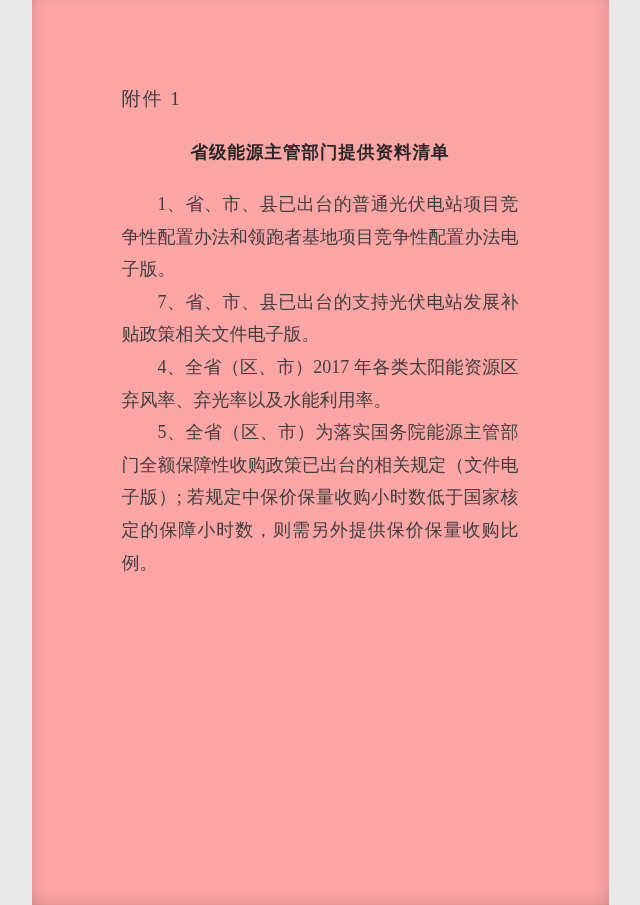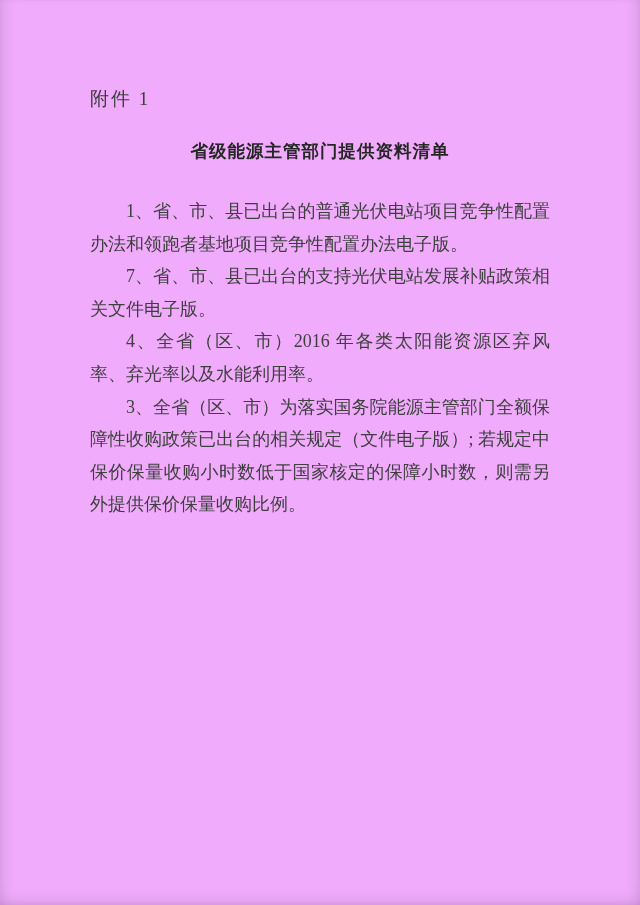--- a/index.html
+++ b/index.html
@@ -2,24 +2,24 @@
 <html><head>
 <meta charset="utf-8">
 <style>
   html, body {
     margin: 0;
     padding: 0;
     background: #e9e9e9;
   }
   .page {
     position: relative;
-    width: 640px;
+    width: 577px;
     height: 905px;
     margin: 0 auto;
-    background: #f0abfc;
+    background: #fca5a5;
     box-sizing: border-box;
     padding: 82px 90px 0 90px;
     overflow: hidden;
     font-family: "Liberation Serif", serif;
   }
   
   .page::after {
     content: "";
     position: absolute;
     inset: 0;
@@ -31,29 +31,29 @@
   }
   .attachment-label {
     font-size: 19px;
     line-height: 33px;
     color: #3d3d3d;
     letter-spacing: 2px;
   }
   .doc-title {
     margin-top: 24px;
     text-align: center;
-    font-family: Liberation Mono, monospace;
+    font-family: Liberation Sans, sans-serif;
     font-weight: bold;
     font-size: 17.5px;
     line-height: 26px;
     color: #262626;
     letter-spacing: 1px;
   }
   .doc-body {
-    margin-top: 30px;
+    margin-top: 23px;
   }
   .doc-body p {
     margin: 0;
     font-size: 18px;
     line-height: 32.6px;
     color: #3f3f3f;
     text-indent: 2em;
     text-align: justify;
     text-justify: inter-ideograph;
     word-break: break-all;
@@ -63,16 +63,16 @@
 <body>
 
 <div class="page">
   <div class="attachment-label">附件 1</div>
 
   <div class="doc-title">省级能源主管部门提供资料清单</div>
 
   <div class="doc-body">
     <p>1、省、市、县已出台的普通光伏电站项目竞争性配置办法和领跑者基地项目竞争性配置办法电子版。</p>
     <p>7、省、市、县已出台的支持光伏电站发展补贴政策相关文件电子版。</p>
-    <p>4、全省（区、市）2016 年各类太阳能资源区弃风率、弃光率以及水能利用率。</p>
-    <p>3、全省（区、市）为落实国务院能源主管部门全额保障性收购政策已出台的相关规定（文件电子版）; 若规定中保价保量收购小时数低于国家核定的保障小时数，则需另外提供保价保量收购比例。</p>
+    <p>4、全省（区、市）2017 年各类太阳能资源区弃风率、弃光率以及水能利用率。</p>
+    <p>5、全省（区、市）为落实国务院能源主管部门全额保障性收购政策已出台的相关规定（文件电子版）; 若规定中保价保量收购小时数低于国家核定的保障小时数，则需另外提供保价保量收购比例。</p>
   </div>
 </div>
 
 </body></html>

